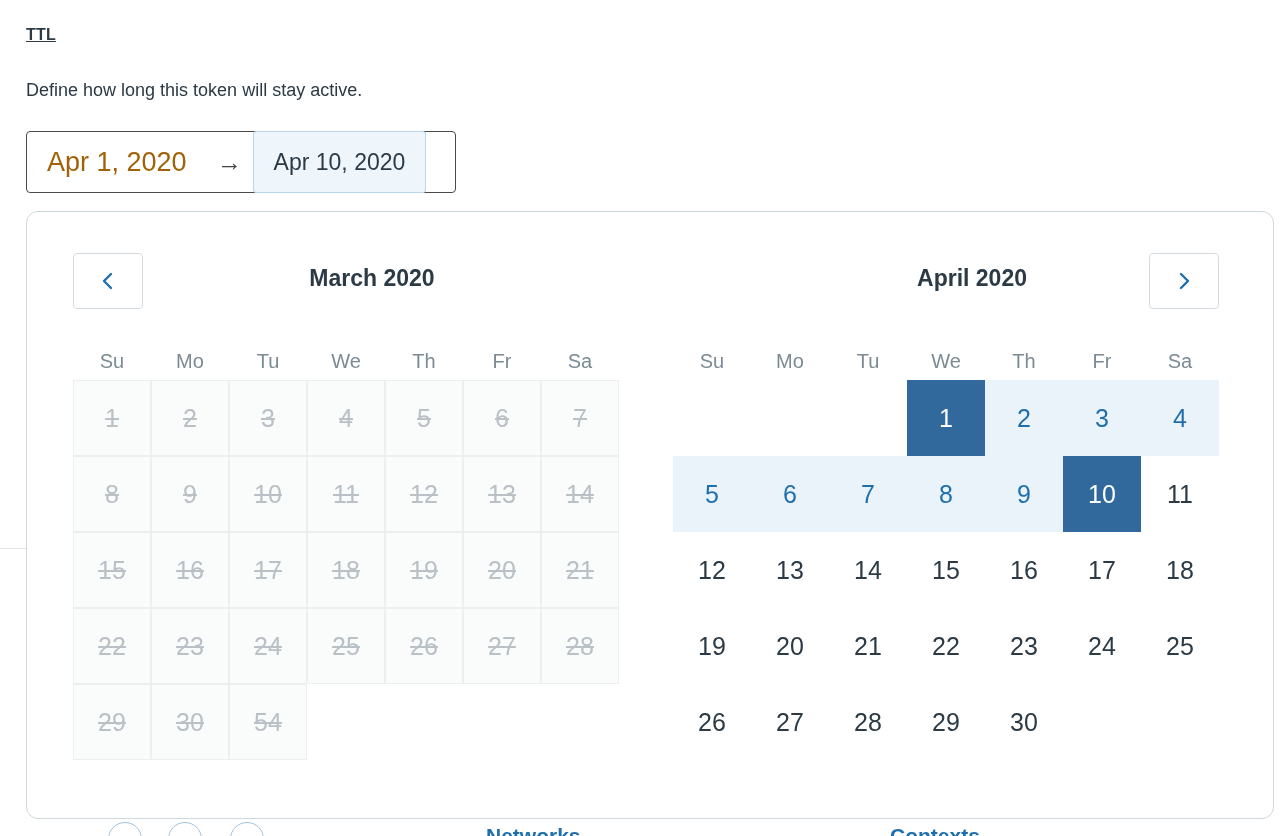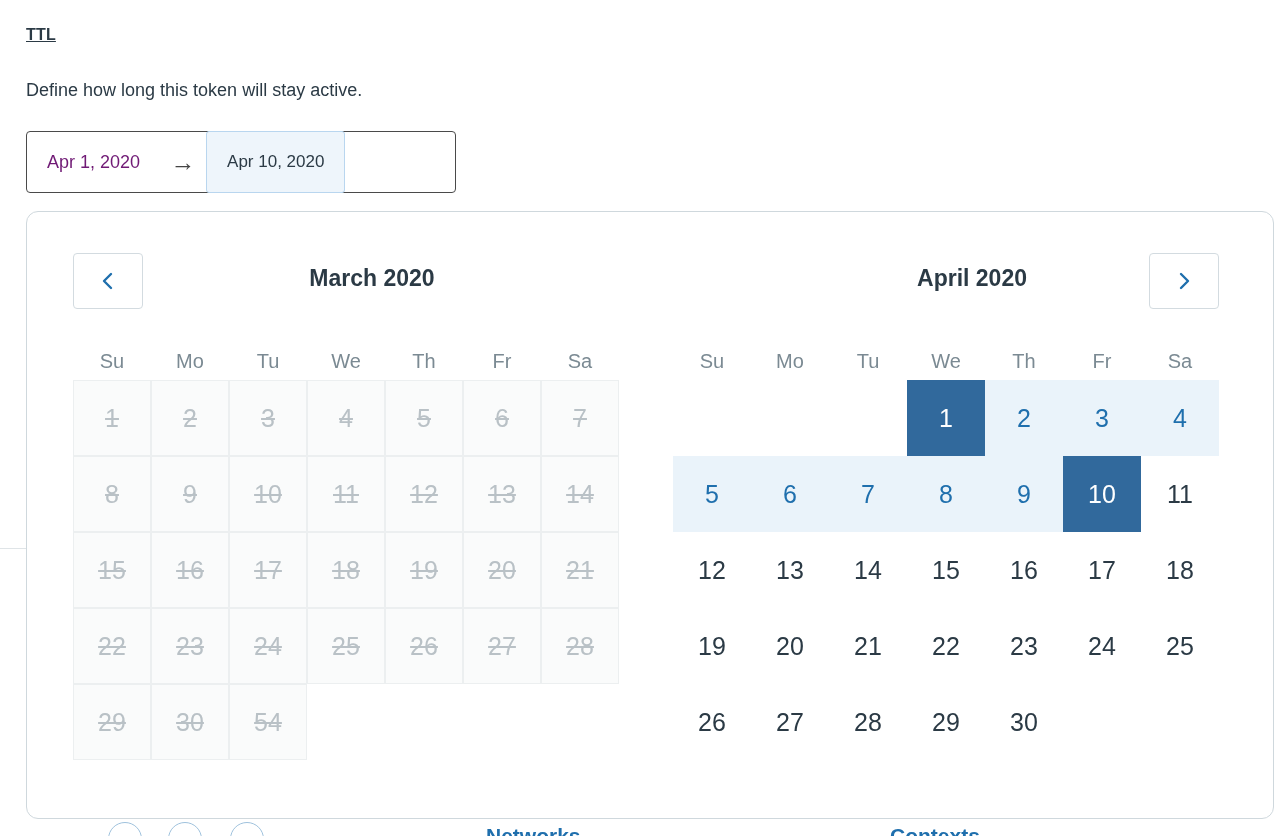--- a/index.html
+++ b/index.html
@@ -37,34 +37,34 @@
     width: 430px; height: 62px;
     border: 1px solid #4a4a4a;
     border-radius: 4px;
     background: #fff;
     display: flex;
     align-items: stretch;
   }
   .range-start {
     display: flex; align-items: center;
     padding: 0 20px;
-    font-size: 18px;
-    color: #701a75;
+    font-size: 27px;
+    color: #a16207;
     white-space: nowrap;
   }
   .range-arrow {
     display: flex; align-items: center; justify-content: center;
     width: 46px;
     font-size: 25px;
     color: #444;
   }
   .range-end {
     display: flex; align-items: center;
     padding: 16px 20px;
-    font-size: 17px;
+    font-size: 23px;
     color: #2b3a45;
     background: #eef5fb;
     border: 1px solid #b9d6ef;
     border-radius: 3px;
     margin: -1px -1px -1px 0;
     white-space: nowrap;
   }
 
   
   .calendar-pop {

